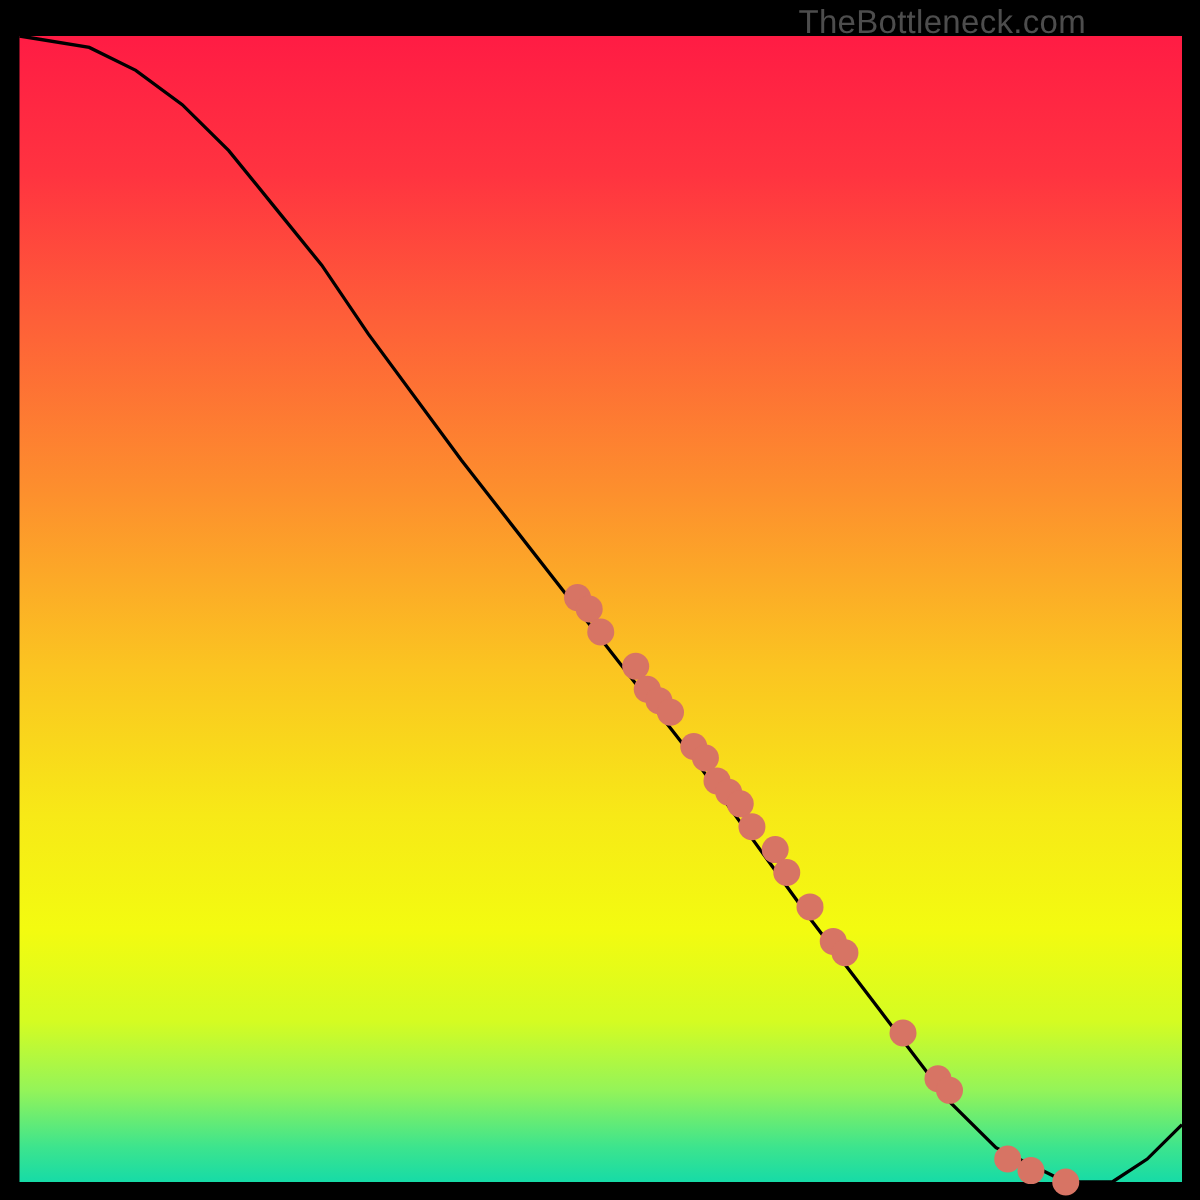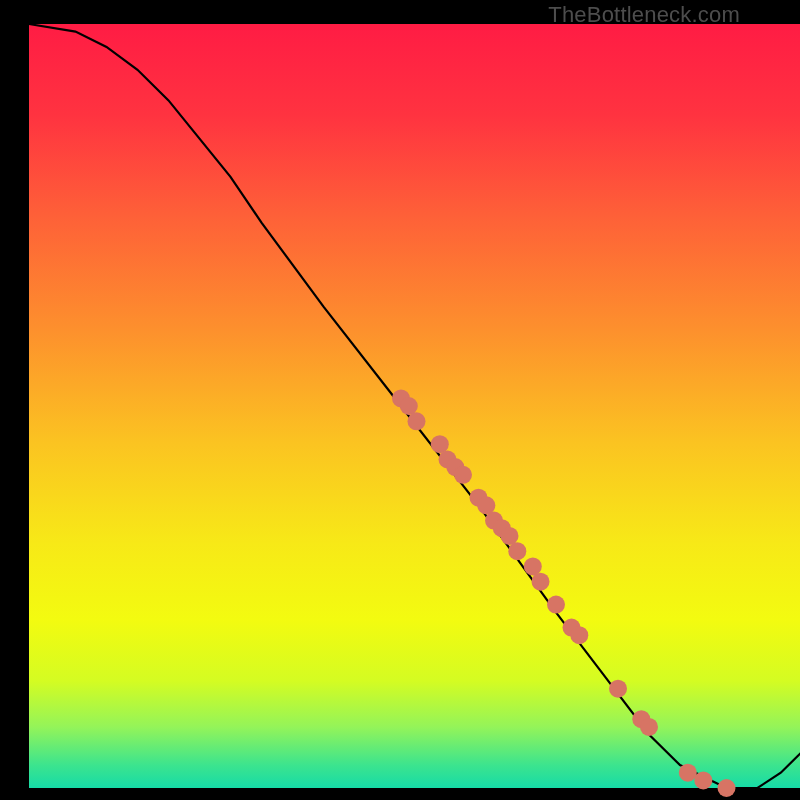--- a/index.html
+++ b/index.html
@@ -1,16 +1,16 @@
 <!DOCTYPE html>
 <html><head>
 <meta charset="utf-8">
 <style>
   html,body{margin:0;padding:0;width:800px;height:800px;background:#000;}
-  #wrap{position:relative;width:736px;height:800px;padding-left:16px;}
+  #wrap{position:relative;width:736px;height:800px;}
   svg{display:block;}
   #attribution{
     position:absolute;
     top:2px;
     right:12px;
     font-family:Arial,Helvetica,sans-serif;
     font-size:22px;
     color:#4d4d4d;
     font-weight:500;
     letter-spacing:0.2px;

